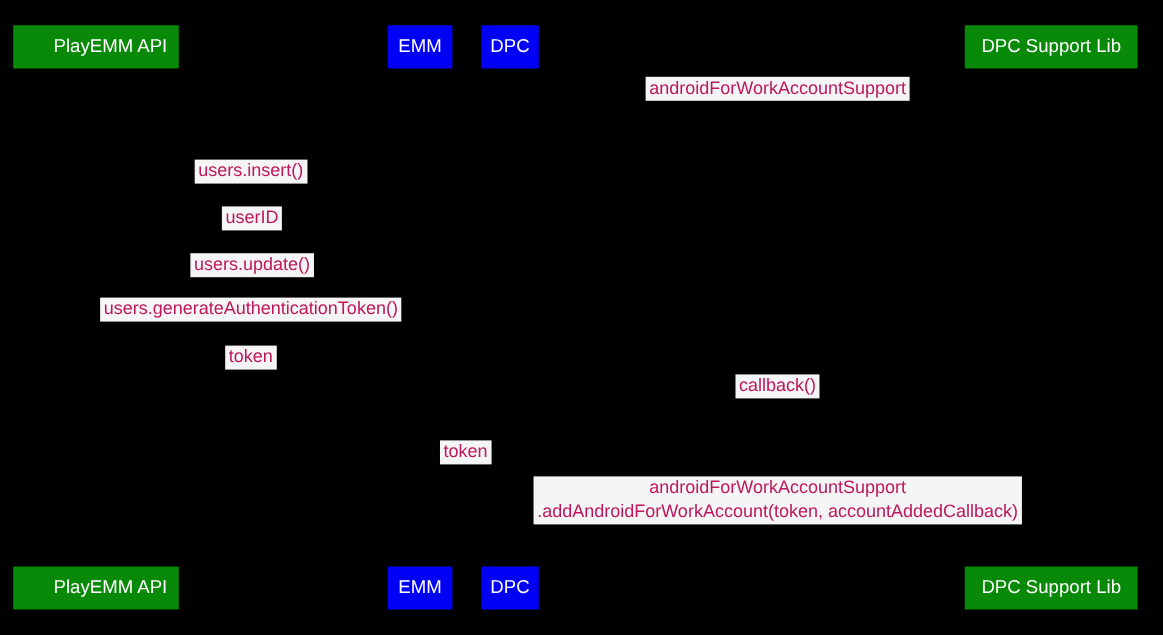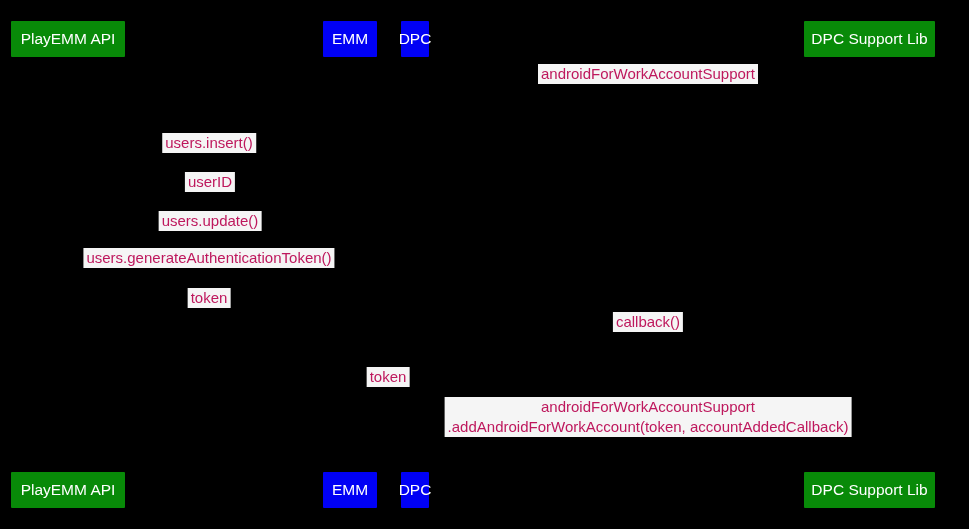--- a/index.html
+++ b/index.html
@@ -24,24 +24,24 @@
     position: absolute;
     height: 36px;
     display: flex;
     align-items: center;
     justify-content: center;
     color: #FFFFFF;
     font-size: 15.5px;
     white-space: nowrap;
     border-radius: 1px;
   }
-  .a1 { left: 11px;  width: 114px; }
+  .a1 { left: 11px;  width: 114px; padding-left: 24px; }
   .a2 { left: 323px; width: 54px;  }
-  .a3 { left: 401px; width: 28px;  }
-  .a4 { left: 804px; width: 131px; }
+  .a3 { left: 401px; width: 48px;  }
+  .a4 { left: 804px; width: 144px; }
   .row-top    { top: 21px;  }
   .row-bottom { top: 472px; }
   
   .msg {
     position: absolute;
     transform: translateX(-50%);
     background: #F5F5F5;
     color: #be185d;
     font-size: 15px;
     line-height: 20px;

